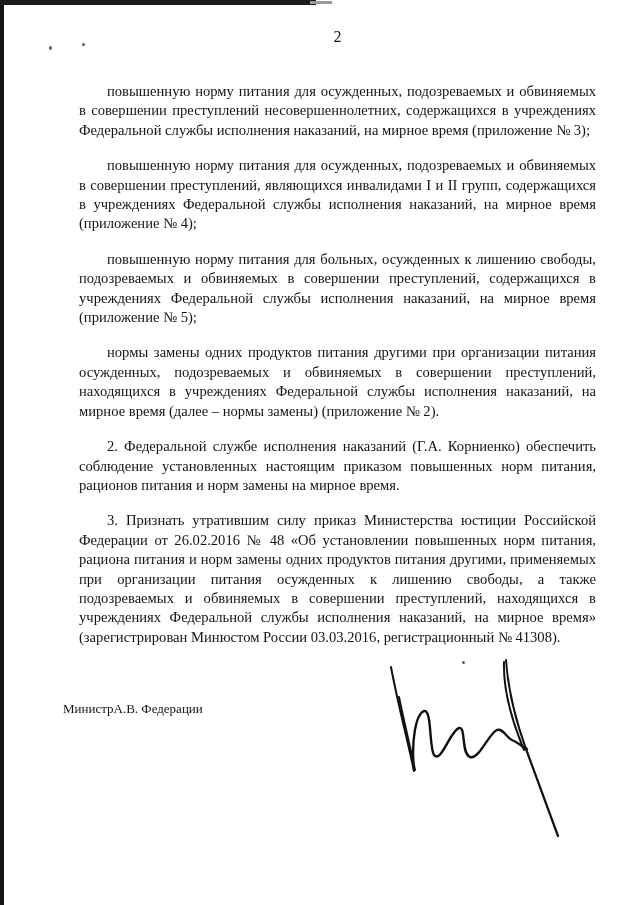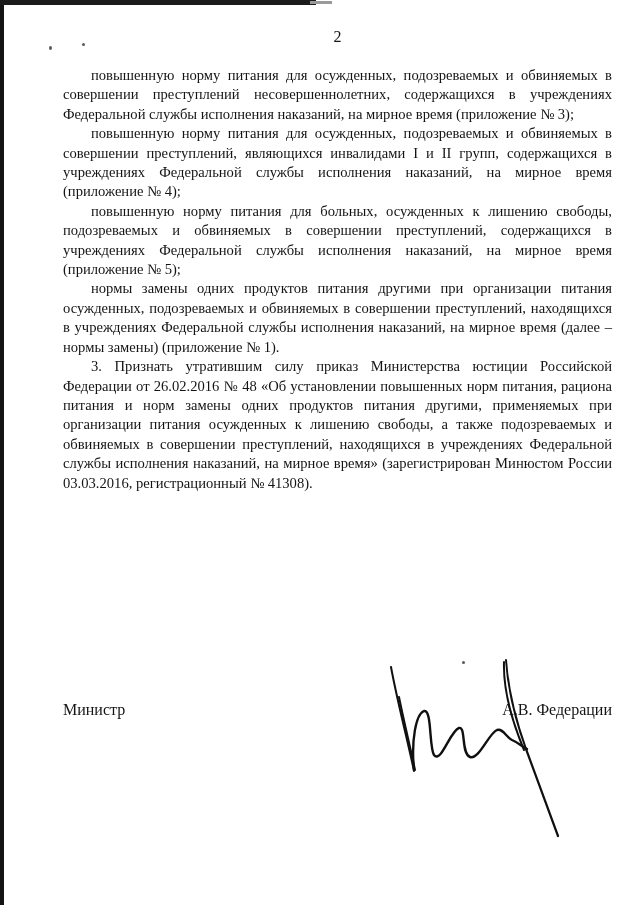--- a/index.html
+++ b/index.html
@@ -53,30 +53,29 @@
   }
   .content {
     position: absolute;
     left: 63px; top: 66px;
     width: 549px;
     font-size: 14.6px;
     line-height: 19.4px;
     text-align: justify;
   }
   .content p {
-    margin: 0;
+    margin: 16px;
     text-indent: 28px;
   }
   .sign-row {
     position: absolute;
     left: 63px; top: 701px;
     width: 549px;
     display: flex;
-    justify-content: space-between;
-    font-size: 16px;
+    font-size: 13px;
   }
   .autograph {
     position: absolute;
     left: 378px; top: 648px;
     width: 195px; height: 200px;
     pointer-events: none;
   }
   .autograph svg { display: block; width: 100%; height: 100%; }
 </style>
 </head>
@@ -90,21 +89,22 @@
   <div class="speck s1"></div>
   <div class="speck s2"></div>
   <div class="speck s3"></div>
 
   <div class="page-number">2</div>
 
   <div class="content">
     <p>повышенную норму питания для осужденных, подозреваемых и обвиняемых в совершении преступлений несовершеннолетних, содержащихся в учреждениях Федеральной службы исполнения наказаний, на мирное время (приложение № 3);</p>
     <p>повышенную норму питания для осужденных, подозреваемых и обвиняемых в совершении преступлений, являющихся инвалидами I и II групп, содержащихся в учреждениях Федеральной службы исполнения наказаний, на мирное время (приложение № 4);</p>
     <p>повышенную норму питания для больных, осужденных к лишению свободы, подозреваемых и обвиняемых в совершении преступлений, содержащихся в учреждениях Федеральной службы исполнения наказаний, на мирное время (приложение № 5);</p>
-    <p>нормы замены одних продуктов питания другими при организации питания осужденных, подозреваемых и обвиняемых в совершении преступлений, находящихся в учреждениях Федеральной службы исполнения наказаний, на мирное время (далее – нормы замены) (приложение № 1).</p>
+    <p>нормы замены одних продуктов питания другими при организации питания осужденных, подозреваемых и обвиняемых в совершении преступлений, находящихся в учреждениях Федеральной службы исполнения наказаний, на мирное время (далее – нормы замены) (приложение № 2).</p>
+    <p>2. Федеральной службе исполнения наказаний (Г.А. Корниенко) обеспечить соблюдение установленных настоящим приказом повышенных норм питания, рационов питания и норм замены на мирное время.</p>
     <p>3. Признать утратившим силу приказ Министерства юстиции Российской Федерации от 26.02.2016 № 48 «Об установлении повышенных норм питания, рациона питания и норм замены одних продуктов питания другими, применяемых при организации питания осужденных к лишению свободы, а также подозреваемых и обвиняемых в совершении преступлений, находящихся в учреждениях Федеральной службы исполнения наказаний, на мирное время» (зарегистрирован Минюстом России 03.03.2016, регистрационный № 41308).</p>
   </div>
 
   <div class="sign-row">
     <span>Министр</span>
     <span>А.В. Федерации</span>
   </div>
 
   <div class="autograph">
     <svg viewBox="378 648 195 200" xmlns="http://www.w3.org/2000/svg" fill="none" stroke="#101010" stroke-width="2" stroke-linecap="round">

